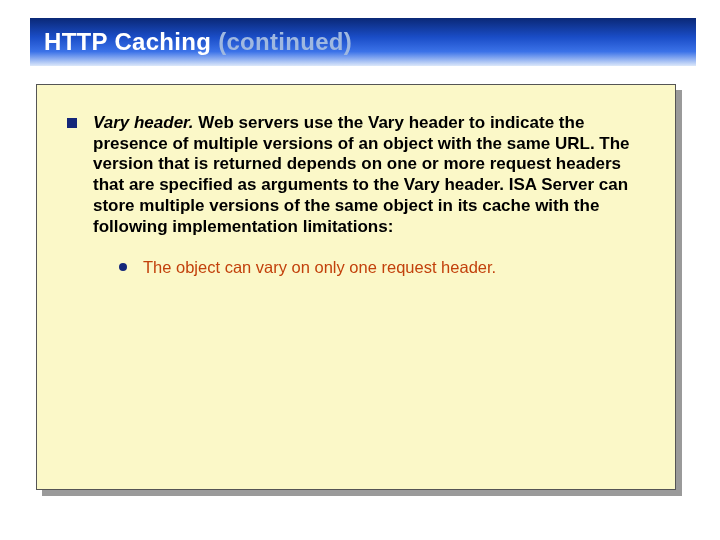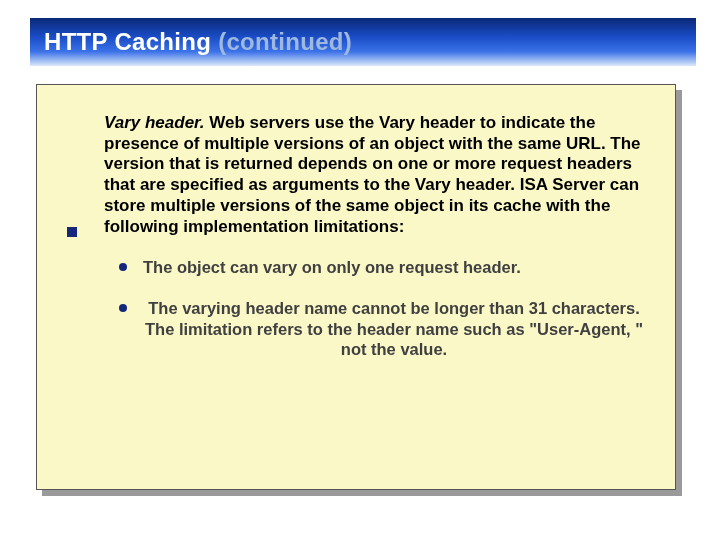--- a/index.html
+++ b/index.html
@@ -50,23 +50,22 @@
     top: 84px;
     left: 36px;
     width: 640px;
     height: 406px;
     background: #fbf8c8;
     border: 1px solid #555555;
     padding: 28px 30px 20px 30px;
   }
   .main-item {
     display: flex;
-    align-items: flex-end;
+    align-items: flex-start;
     margin-bottom: 20px;
-    gap: 11px;
   }
   .square-bullet {
     width: 10px;
     height: 10px;
     background: #14277a;
     flex-shrink: 0;
     margin-top: 5px;
     margin-right: 16px;
   }
   .main-text {
@@ -92,23 +91,22 @@
     height: 8px;
     border-radius: 50%;
     background: #14277a;
     flex-shrink: 0;
     margin-top: 6px;
     margin-right: 16px;
   }
   .sub-text {
     font-size: 16.5px;
     line-height: 1.25;
-    color: #404040;
-    font-weight: bold;
-    text-align: center;
+    color: #c2410c;
+    font-weight: normal;
   }
 </style>
 </head>
 <body>
 
 <div class="slide">
   <div class="title-bar">
     <div class="title-text">
       <span>HTTP Caching </span><span class="continued">(continued)</span>
     </div>
@@ -122,20 +120,16 @@
       <div class="main-text">
         <span class="lead">Vary header.</span><span> Web servers use the Vary header to indicate the presence of multiple versions of an object with the same URL. The version that is returned depends on one or more request headers that are specified as arguments to the Vary header. ISA Server can store multiple versions of the same object in its cache with the following implementation limitations:</span>
       </div>
     </div>
 
     <div class="sub-list">
       <div class="sub-item">
         <div class="round-bullet"></div>
         <div class="sub-text">The object can vary on only one request header.</div>
       </div>
-      <div class="sub-item">
-        <div class="round-bullet"></div>
-        <div class="sub-text">The varying header name cannot be longer than 31 characters. The limitation refers to the header name such as "User-Agent, " not the value.</div>
-      </div>
     </div>
 
   </div>
 </div>
 
 </body></html>

